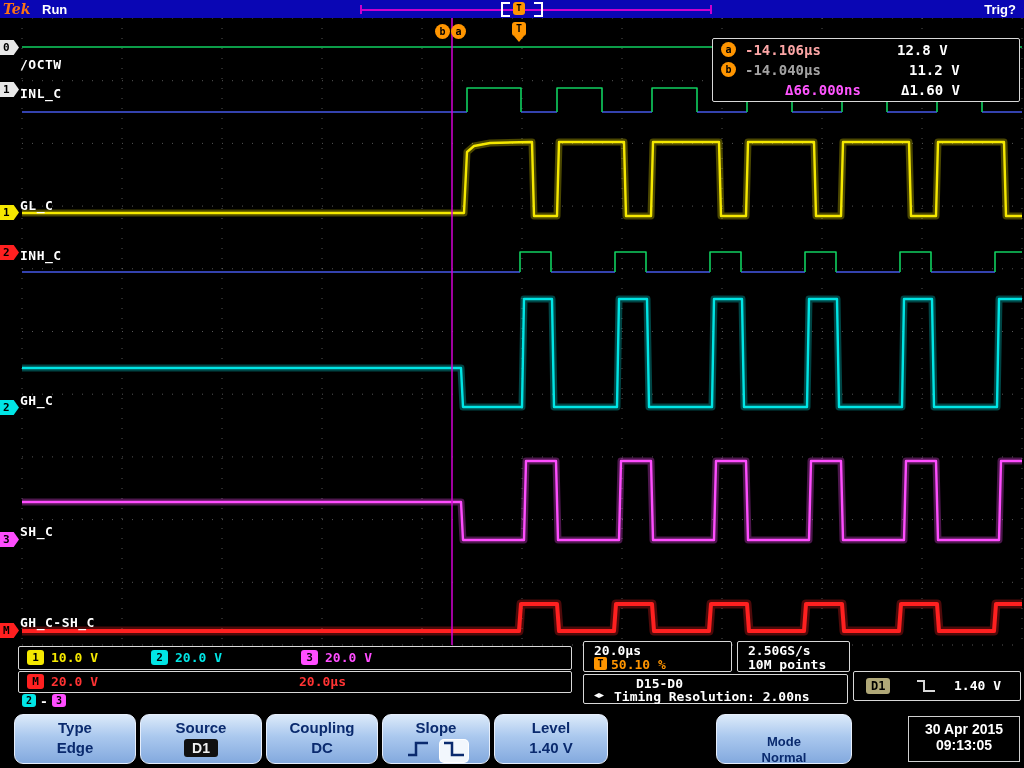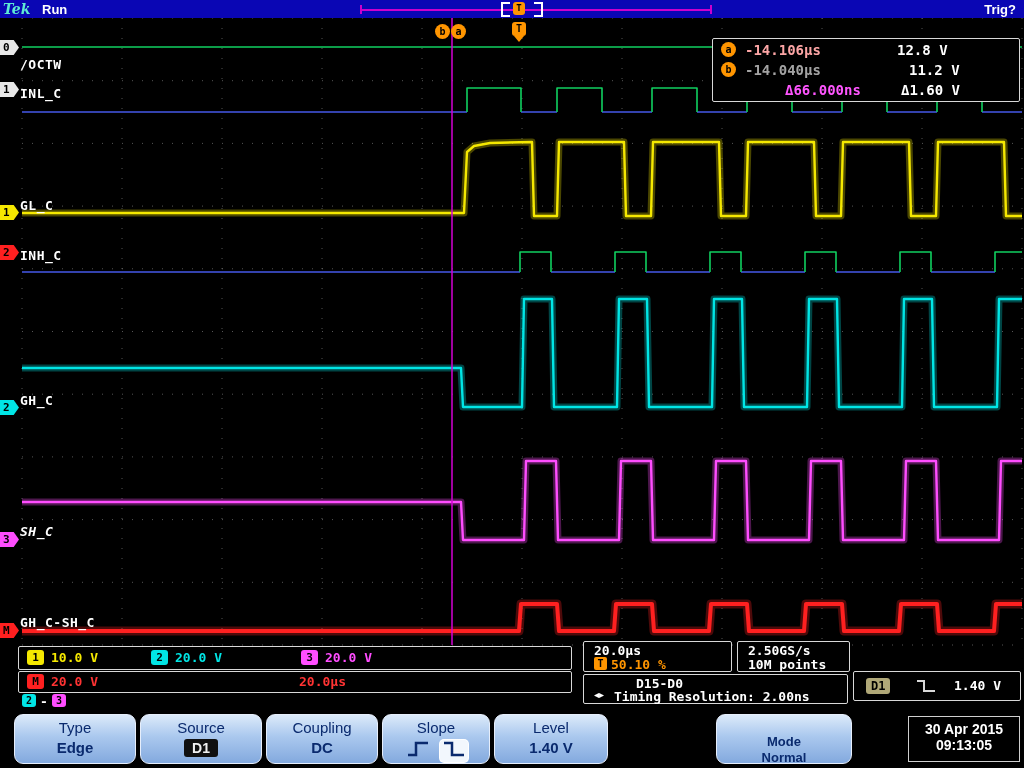--- a/index.html
+++ b/index.html
@@ -1,21 +1,21 @@
 <!DOCTYPE html>
 <html><head>
 <meta charset="utf-8">
 <style>
   html,body{margin:0;padding:0;background:#000;}
   .screen{position:relative;width:1024px;height:768px;background:#000;overflow:hidden;
           font-family:"DejaVu Sans Mono",monospace;}
   .abs{position:absolute;}
   
   .topbar{position:absolute;left:0;top:0;width:1024px;height:18px;background:#0a06b4;}
-  .tek{position:absolute;left:3px;top:1px;color:#5eead4;font:italic bold 14px "DejaVu Serif",serif;}
+  .tek{position:absolute;left:3px;top:1px;color:#f97316;font:italic bold 14px "DejaVu Serif",serif;}
   .runlbl{position:absolute;left:42px;top:2px;color:#fff;font:bold 13px "Liberation Sans",sans-serif;}
   .trigq{position:absolute;right:8px;top:2px;color:#fff;font:bold 13px "Liberation Sans",sans-serif;}
   .recline{position:absolute;left:360px;top:9px;width:352px;height:2px;background:#cc00cc;}
   .rectick{position:absolute;top:5px;width:2px;height:9px;background:#cc00cc;}
   .brkL{position:absolute;left:501px;top:2px;width:7px;height:11px;border-left:2px solid #fff;border-top:2px solid #fff;border-bottom:2px solid #fff;}
   .brkR{position:absolute;left:534px;top:2px;width:7px;height:11px;border-right:2px solid #fff;border-top:2px solid #fff;border-bottom:2px solid #fff;}
   
   .tracelabel{position:absolute;color:#fff;font:bold 13px "DejaVu Sans Mono",monospace;letter-spacing:0.5px;}
   .tagmark{position:absolute;left:0;width:19px;height:15px;color:#000;font:bold 11px "DejaVu Sans Mono",monospace;
            line-height:15px;padding-left:3px;box-sizing:border-box;
@@ -34,21 +34,21 @@
   .cbadge{position:absolute;width:17px;height:15px;border-radius:3px;color:#000;
           font:bold 11px "DejaVu Sans Mono",monospace;line-height:15px;text-align:center;}
   .cbadge.small{width:14px;height:13px;font-size:10px;line-height:13px;}
   .tsmall{position:absolute;width:13px;height:13px;background:#ff9500;border-radius:2px;color:#000;
           font:bold 10px "DejaVu Sans Mono",monospace;line-height:13px;text-align:center;}
   
   .menubar{position:absolute;left:0;top:712px;width:1024px;height:56px;background:#000;}
   .mbtn{position:absolute;top:2px;height:50px;border-radius:9px;border:1px solid #e6eefb;
         background:linear-gradient(180deg,#dceafa 0%,#aac8ee 45%,#83a9de 100%);
         color:#0a2a6e;text-align:center;font-family:"Liberation Sans",sans-serif;cursor:pointer;box-sizing:border-box;}
-  .mtitle{font-weight:normal;font-size:15px;margin-top:4px;}
+  .mtitle{font-weight:bold;font-size:15px;margin-top:4px;}
   .mvalue{font-weight:bold;font-size:15px;margin-top:3px;}
   .mline{font-weight:bold;font-size:13px;margin-top:1px;}
   .srcbadge{display:inline-block;background:#101010;color:#f0f0f0;border-radius:3px;padding:0 8px;
             font:bold 14px "Liberation Sans",sans-serif;line-height:18px;}
   .slope-row{margin-top:4px;display:flex;justify-content:center;gap:8px;align-items:center;}
   .slope-ic{display:inline-block;padding:1px 2px;border-radius:4px;}
   .slope-ic.sel{background:#f2f7fd;box-shadow:0 0 0 1px #fff;}
   .d1badge{position:absolute;left:12px;top:6px;background:#b0a878;color:#000;border-radius:3px;
            padding:0 5px;font:bold 12px "DejaVu Sans Mono",monospace;line-height:16px;}
   .datebox{position:absolute;left:908px;top:4px;width:112px;height:46px;border:1px solid #cfcfcf;background:#000;
@@ -133,21 +133,21 @@
     <div class="brkR"></div>
     <div class="tflag small">T</div>
     <span class="trigq">Trig?</span>
   </div>
 
   <div class="tracelabel" style="left:20px;top:57px;">/OCTW</div>
   <div class="tracelabel" style="left:20px;top:86px;">INL_C</div>
   <div class="tracelabel" style="left:20px;top:198px;">GL_C</div>
   <div class="tracelabel" style="left:20px;top:248px;">INH_C</div>
   <div class="tracelabel" style="left:20px;top:393px;">GH_C</div>
-  <div class="tracelabel" style="left:20px;top:524px;font-style:italic;">SH_C</div>
+  <div class="tracelabel" style="left:20px;top:524px;">SH_C</div>
   <div class="tracelabel" style="left:20px;top:615px;">GH_C-SH_C</div>
 
   <div class="tagmark" style="top:40px;background:#e8e8e8;">0</div>
   <div class="tagmark" style="top:82px;background:#e8e8e8;">1</div>
   <div class="tagmark" style="top:205px;background:#f5e800;">1</div>
   <div class="tagmark" style="top:245px;background:#ff2020;">2</div>
   <div class="tagmark" style="top:400px;background:#00e5e5;">2</div>
   <div class="tagmark" style="top:532px;background:#ff4dff;">3</div>
   <div class="tagmark" style="top:623px;background:#ff2020;">M</div>
 

